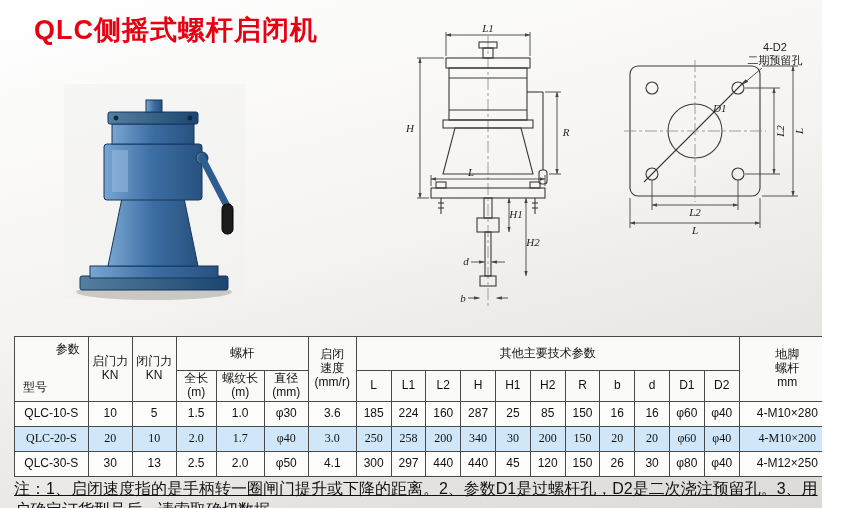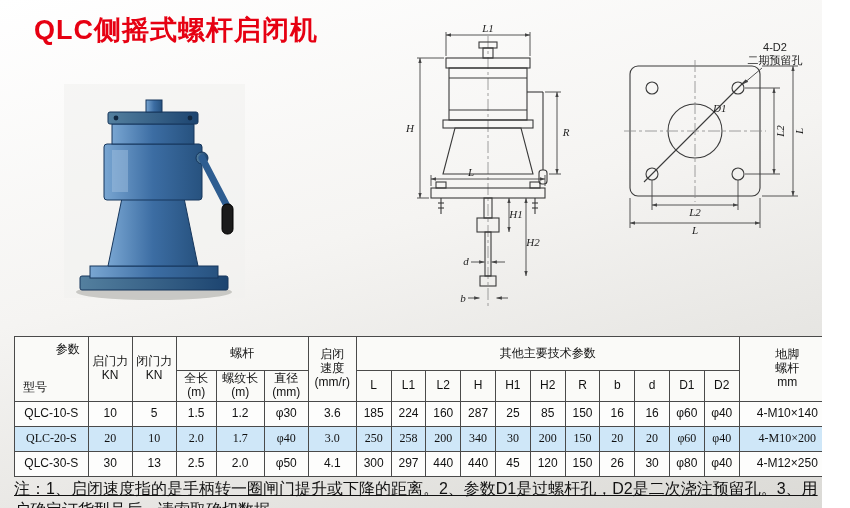--- a/index.html
+++ b/index.html
@@ -276,35 +276,35 @@
         <th>D1</th>
         <th>D2</th>
       </tr>
     </thead>
     <tbody>
       <tr>
         <td>QLC-10-S</td>
         <td>10</td>
         <td>5</td>
         <td>1.5</td>
-        <td>1.2</td>
+        <td>1.0</td>
         <td>φ30</td>
         <td>3.6</td>
         <td>185</td>
         <td>224</td>
         <td>160</td>
         <td>287</td>
         <td>25</td>
         <td>85</td>
         <td>150</td>
         <td>16</td>
         <td>16</td>
         <td>φ60</td>
         <td>φ40</td>
-        <td>4-M10×140</td>
+        <td>4-M10×280</td>
       </tr>
       <tr class="highlight">
         <td>QLC-20-S</td>
         <td>20</td>
         <td>10</td>
         <td>2.0</td>
         <td>1.7</td>
         <td>φ40</td>
         <td>3.0</td>
         <td>250</td>

